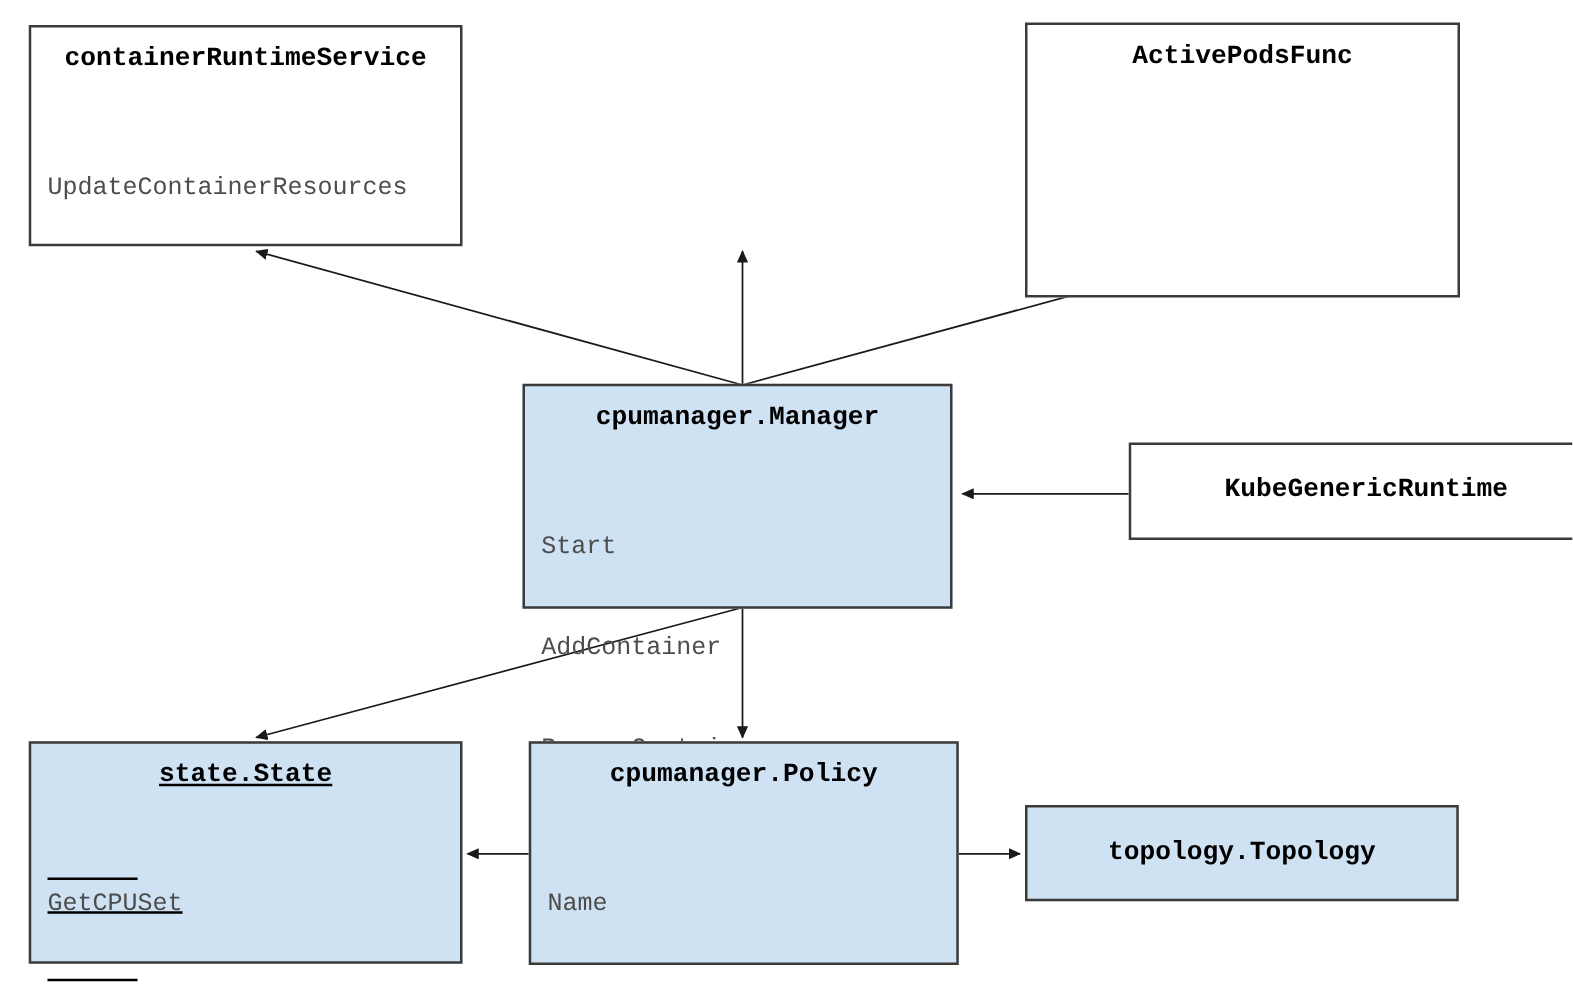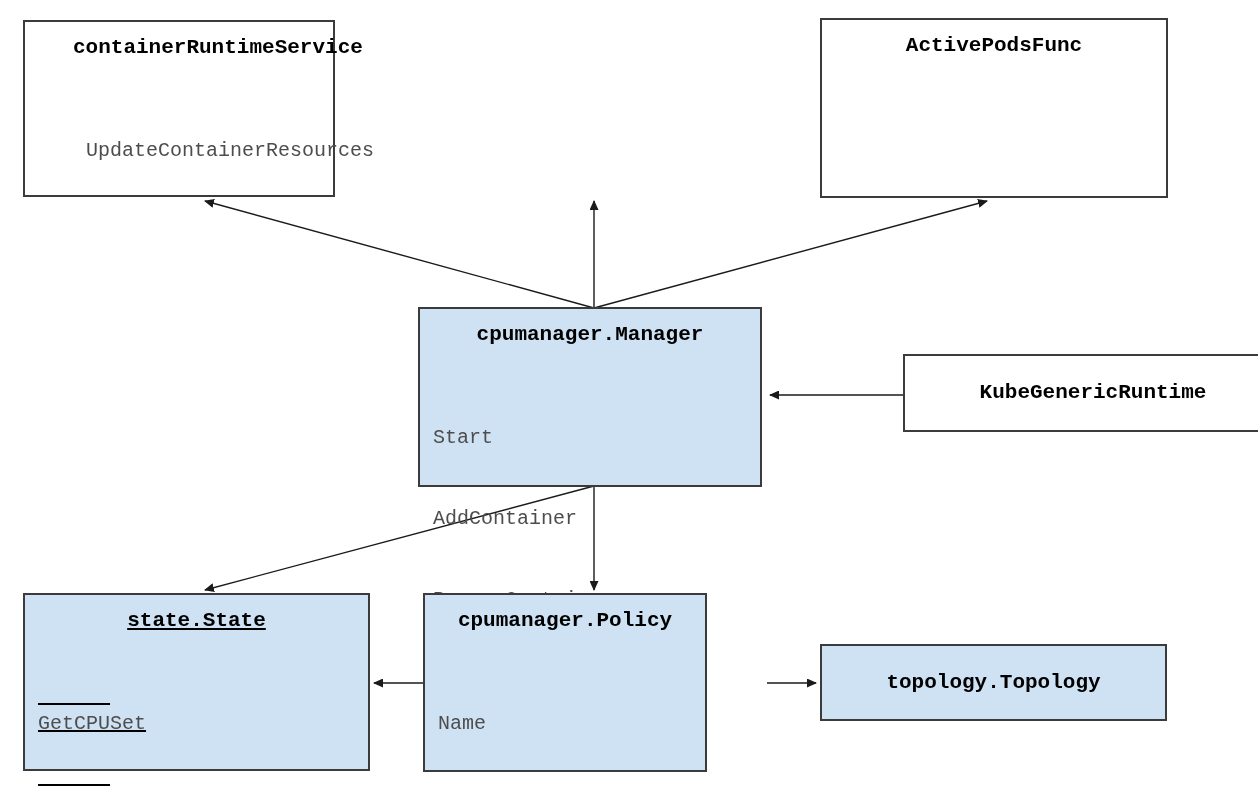--- a/index.html
+++ b/index.html
@@ -41,27 +41,27 @@
   .node.short .node-title{margin-top:0;}
   .node-methods{
     margin-top:22px;
     padding-left:13px;
     font-size:20px;
     line-height:27px;
     color:var(--method-color);
     white-space:pre;
   }
   
-  #n-crs{left:23px;  top:20px;  width:312px; height:177px;padding-left:48px;}
+  #n-crs{left:23px;  top:20px;  width:347px; height:177px;}
   #n-psp{left:423px; top:18px;  width:344px; height:180px;}
-  #n-apf{left:820px; top:18px;  width:348px; height:180px;}
+  #n-apf{left:820px; top:18px;  width:348px; height:220px;}
   #n-mgr{left:418px; top:307px; width:344px; height:180px;}
   #n-kgr{left:903px; top:354px; width:380px; height:78px;}
   #n-sst{left:23px;  top:593px; width:347px; height:178px;text-decoration:underline;}
-  #n-pol{left:423px; top:593px; width:284px; height:179px;}
+  #n-pol{left:423px; top:593px; width:344px; height:179px;}
   #n-top{left:820px; top:644px; width:347px; height:77px;}
 </style>
 </head>
 <body>
 
 <div class="canvas">
 
   <svg class="edges" width="1258" height="788" viewBox="0 0 1258 788">
     <defs>
       <marker id="arrow" markerUnits="userSpaceOnUse" markerWidth="10" markerHeight="9" refX="9" refY="4.5" orient="auto">

